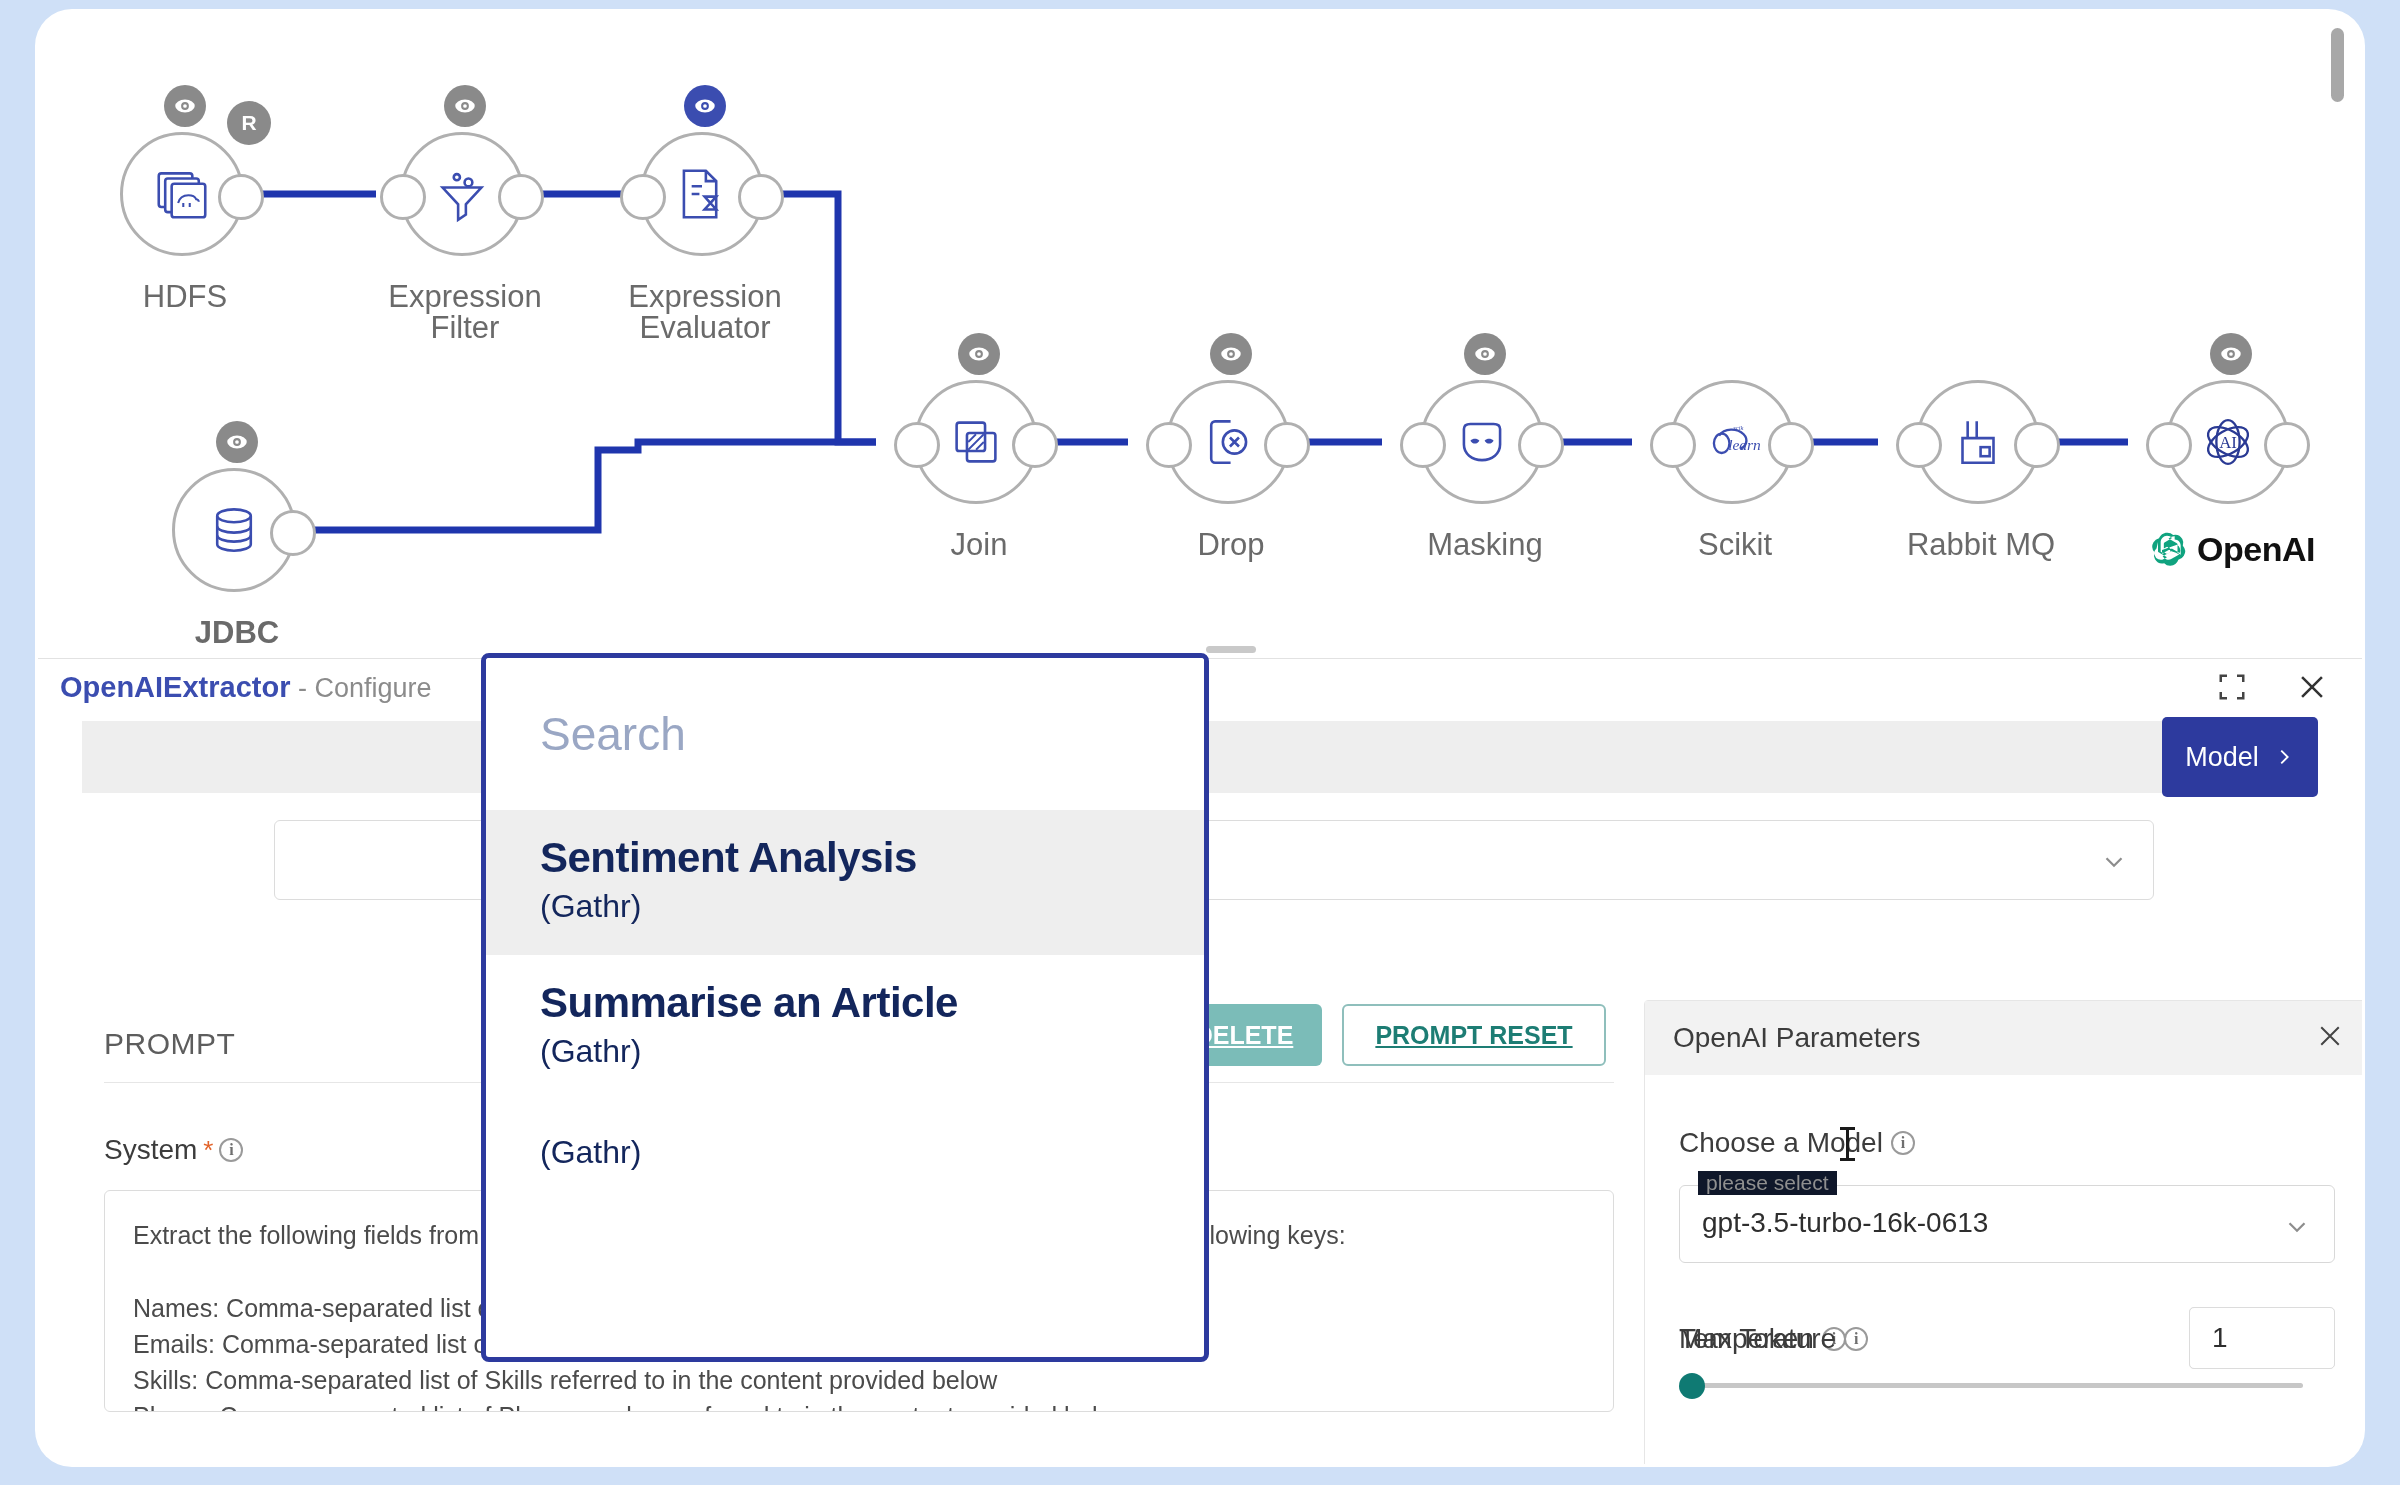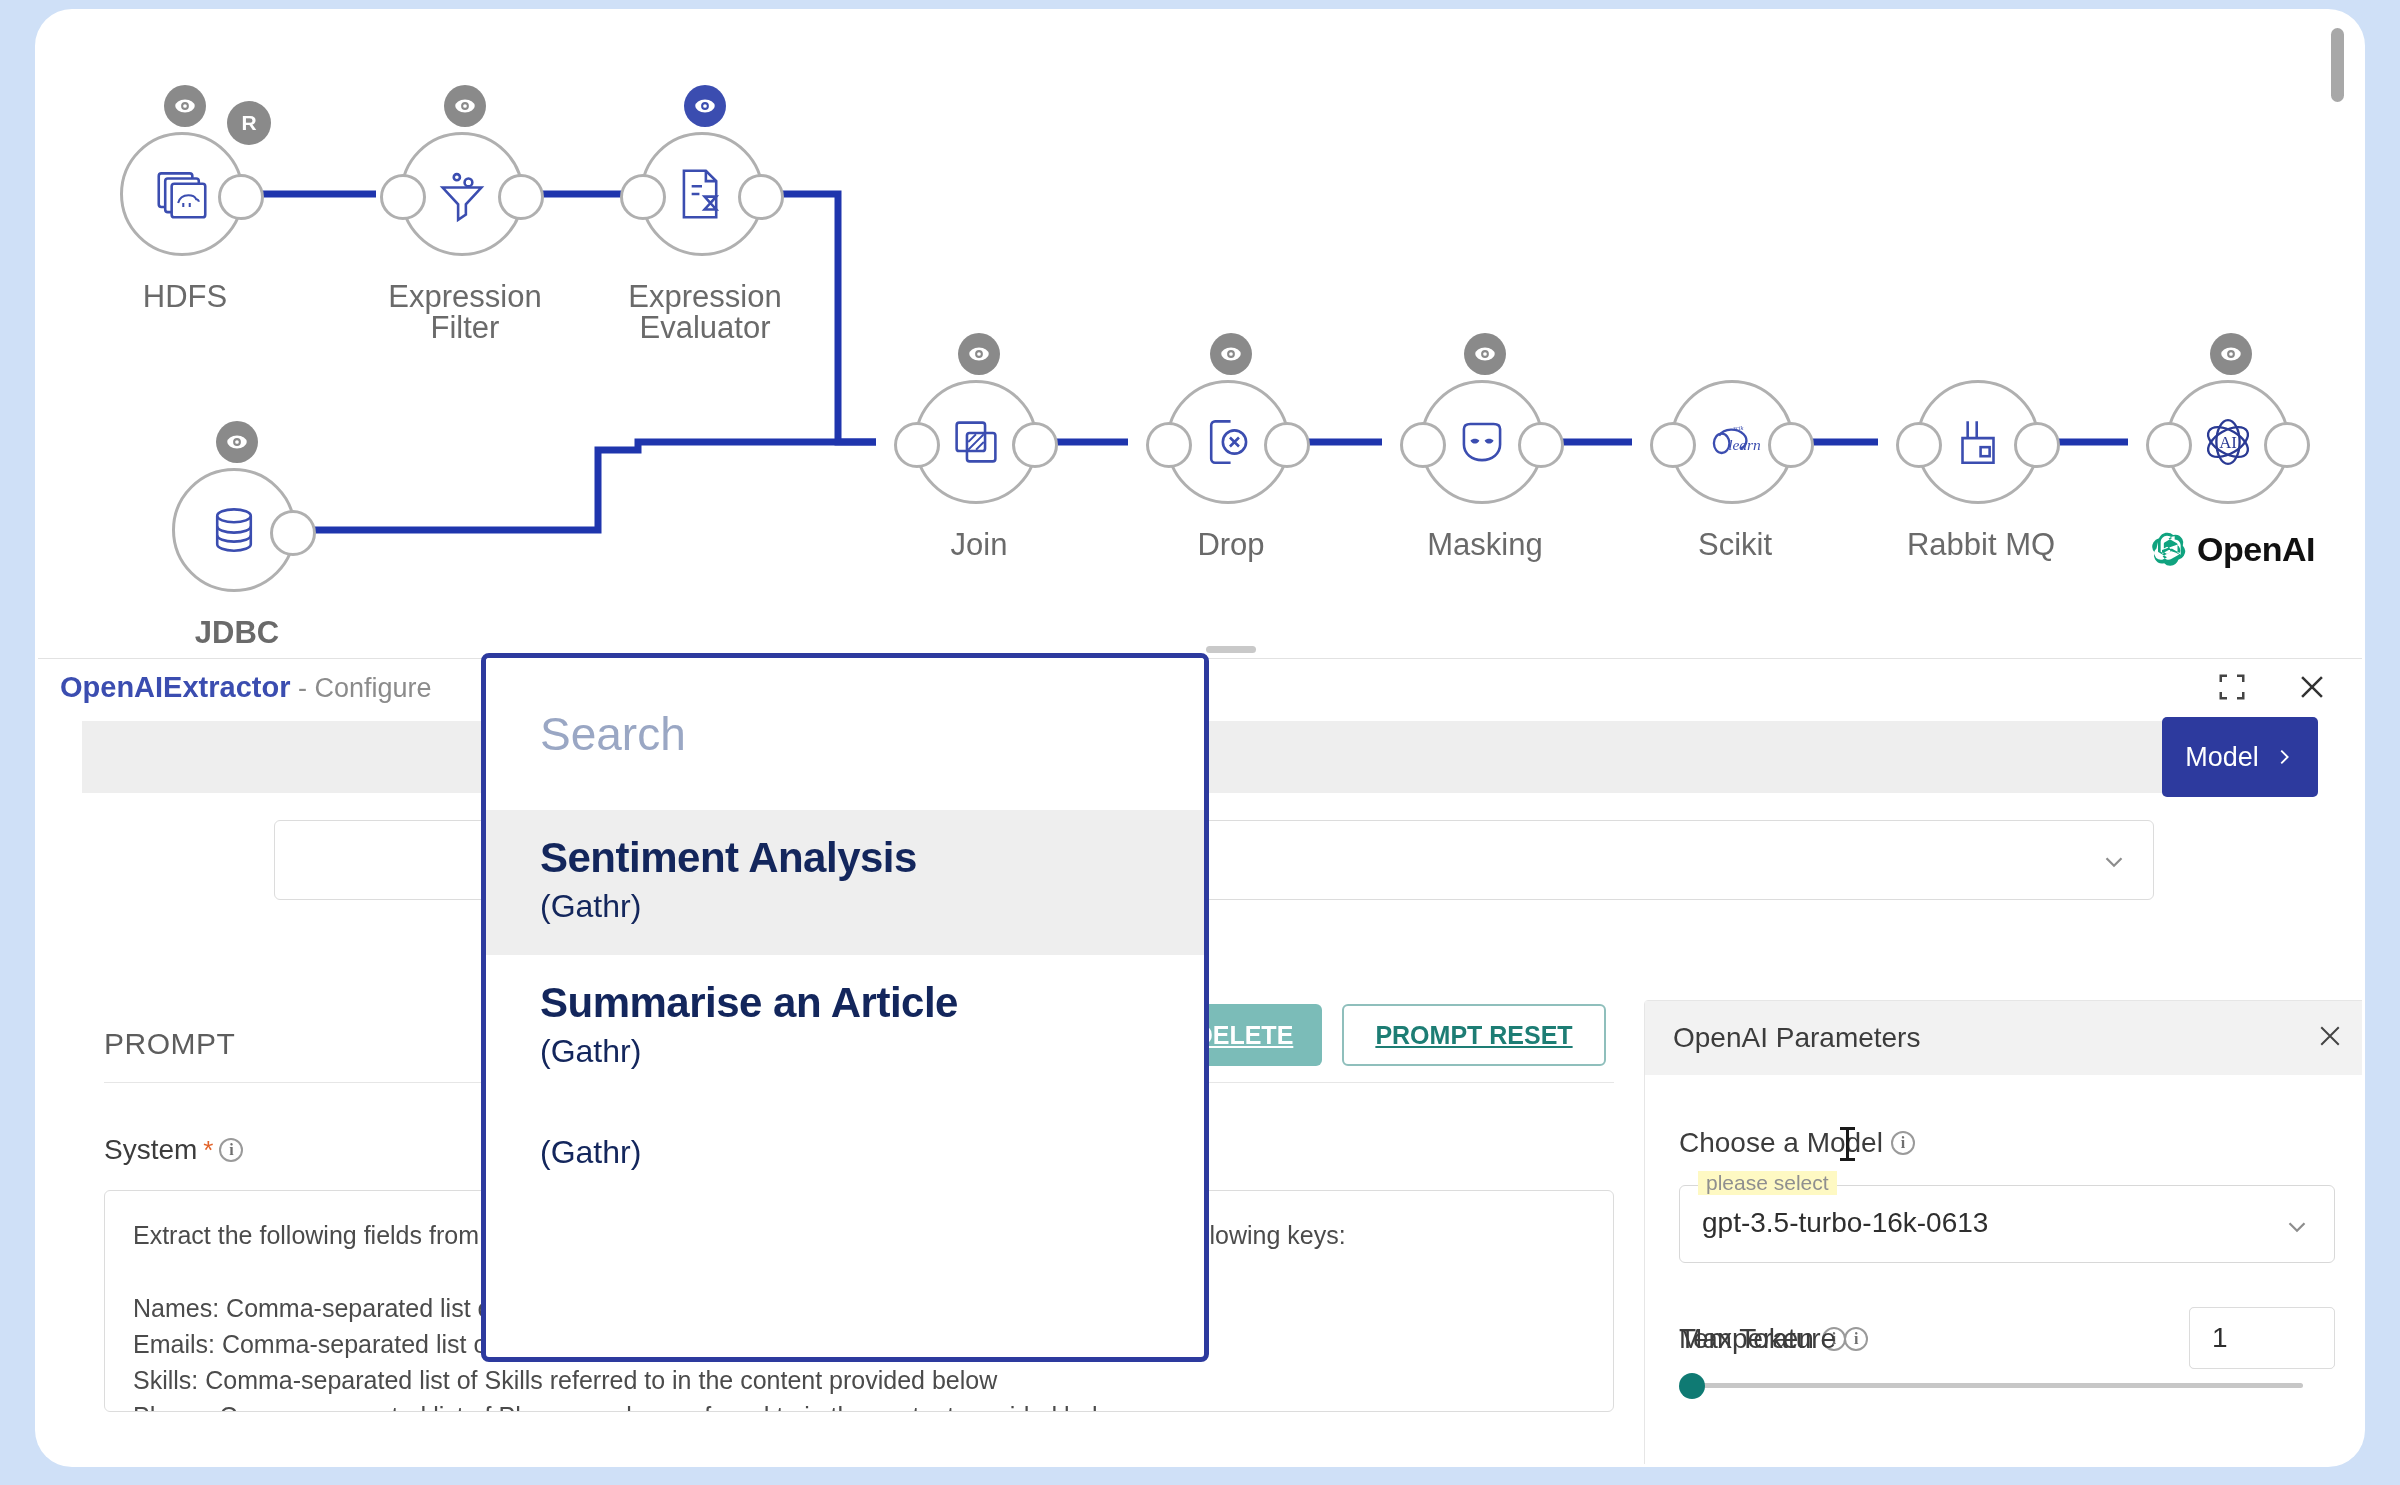--- a/index.html
+++ b/index.html
@@ -301,21 +301,21 @@
   #model-select-wrap {
     position: relative;
     margin-top: 26px;
     height: 78px;
     border: 1px solid #d8d8d8;
     border-radius: 6px;
   }
   #model-legend {
     position: absolute;
     top: -15px; left: 18px;
-    background: #fef9c3;
+    background: #0f172a;
     padding: 0 8px;
     font-size: 21px; color: #8f8f8f;
   }
   #model-value {
     position: absolute; left: 22px; top: 21px;
     font-size: 28px; color: #2e2e2e;
   }
   #model-chev { position: absolute; right: 22px; top: 26px; }
 
   .slider-row { margin-top: 56px; position: relative; }

